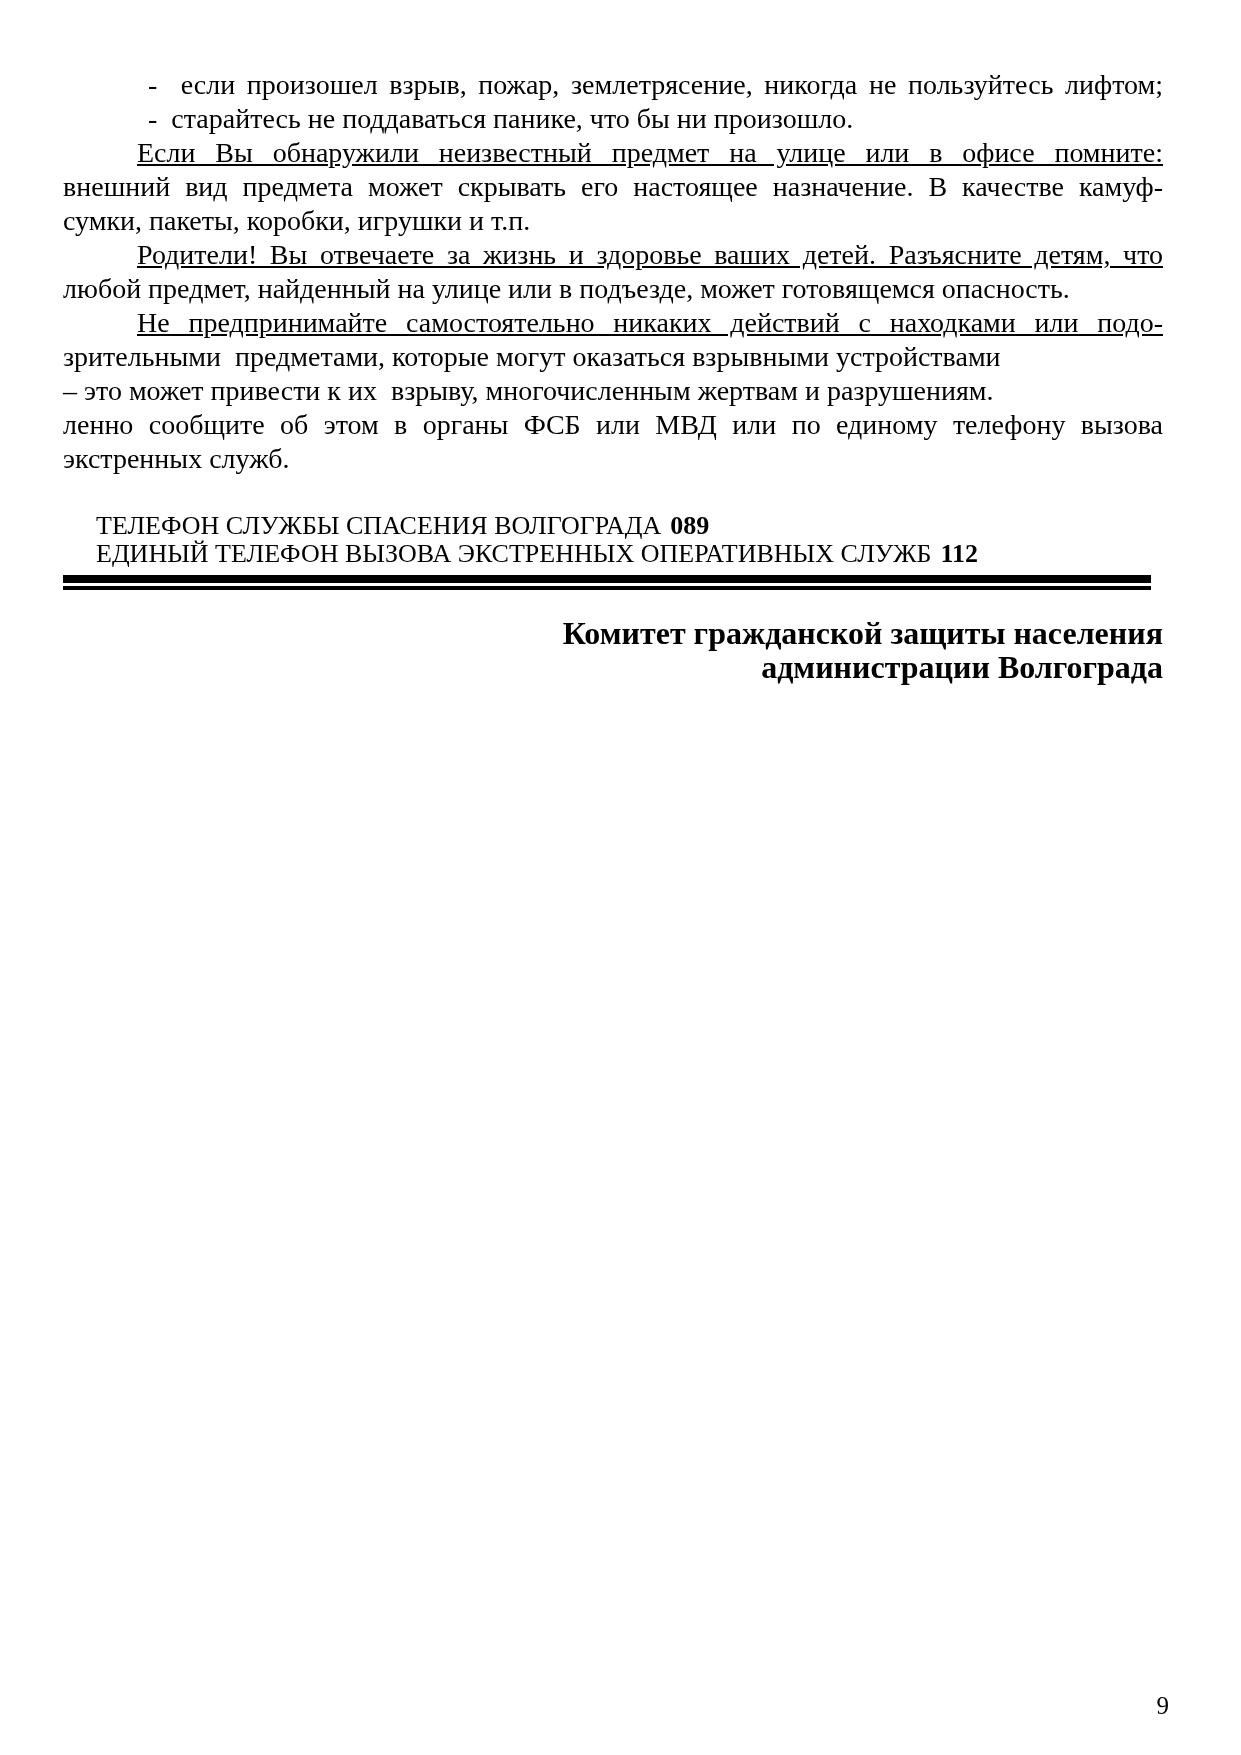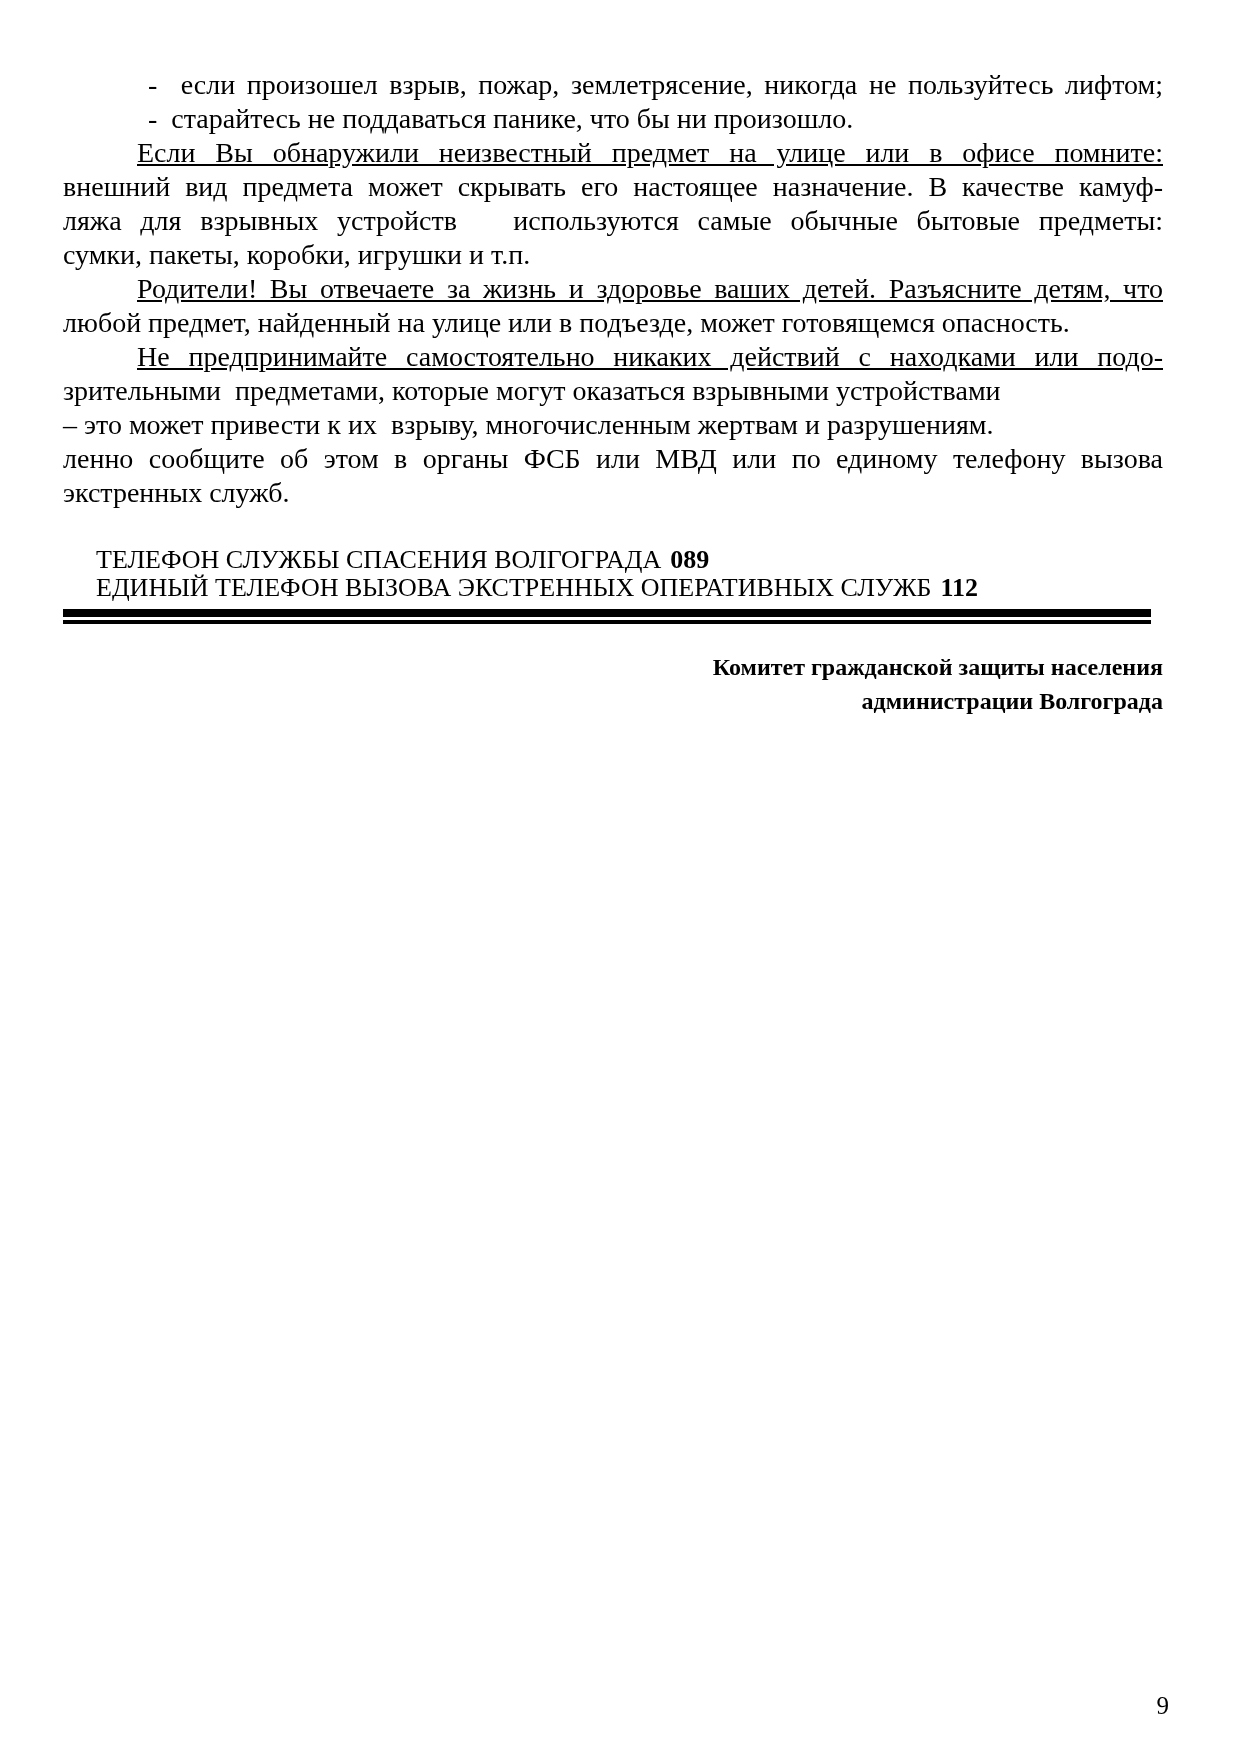--- a/index.html
+++ b/index.html
@@ -45,21 +45,21 @@
   .rule {
     margin-top: 7px;
     width: 1088px;
     height: 3px;
     background: #ffffff;
     border-top: 8px solid #000000;
     border-bottom: 4px solid #000000;
   }
   .signature {
     margin-top: 26px;
-    font-size: 24px;
+    font-size: 32px;
     font-weight: bold;
     line-height: 34px;
     text-align: right;
   }
   .page-number {
     position: absolute;
     top: 1692px;
     right: 72px;
     font-size: 25px;
     line-height: 28px;
@@ -69,21 +69,20 @@
 <body>
 
 <div class="page">
   <div class="content">
 
     <div class="body-text">
       <div class="ln list just">-&nbsp;&nbsp;если произошел взрыв, пожар, землетрясение, никогда не пользуйтесь лифтом;</div>
       <div class="ln list">-&nbsp;&nbsp;старайтесь не поддаваться панике, что бы ни произошло.</div>
       <div class="ln ind just">Если Вы обнаружили неизвестный предмет на улице или в офисе помните:</div>
       <div class="ln just">внешний вид предмета может скрывать его настоящее назначение. В качестве камуф-</div>
-      <div class="ln just">ляжа для взрывных устройств &nbsp;&nbsp;используются самые обычные бытовые предметы:</div>
       <div class="ln">сумки, пакеты, коробки, игрушки и т.п.</div>
       <div class="ln ind just">Родители! Вы отвечаете за жизнь и здоровье ваших детей. Разъясните детям, что</div>
       <div class="ln">любой предмет, найденный на улице или в подъезде, может готовящемся опасность.</div>
       <div class="ln ind just">Не предпринимайте самостоятельно никаких действий с находками или подо-</div>
       <div class="ln">зрительными &nbsp;предметами, которые могут оказаться взрывными устройствами</div>
       <div class="ln">– это может привести к их &nbsp;взрыву, многочисленным жертвам и разрушениям.</div>
       <div class="ln just">ленно сообщите об этом в органы ФСБ или МВД или по единому телефону вызова</div>
       <div class="ln">экстренных служб.</div>
     </div>
 

